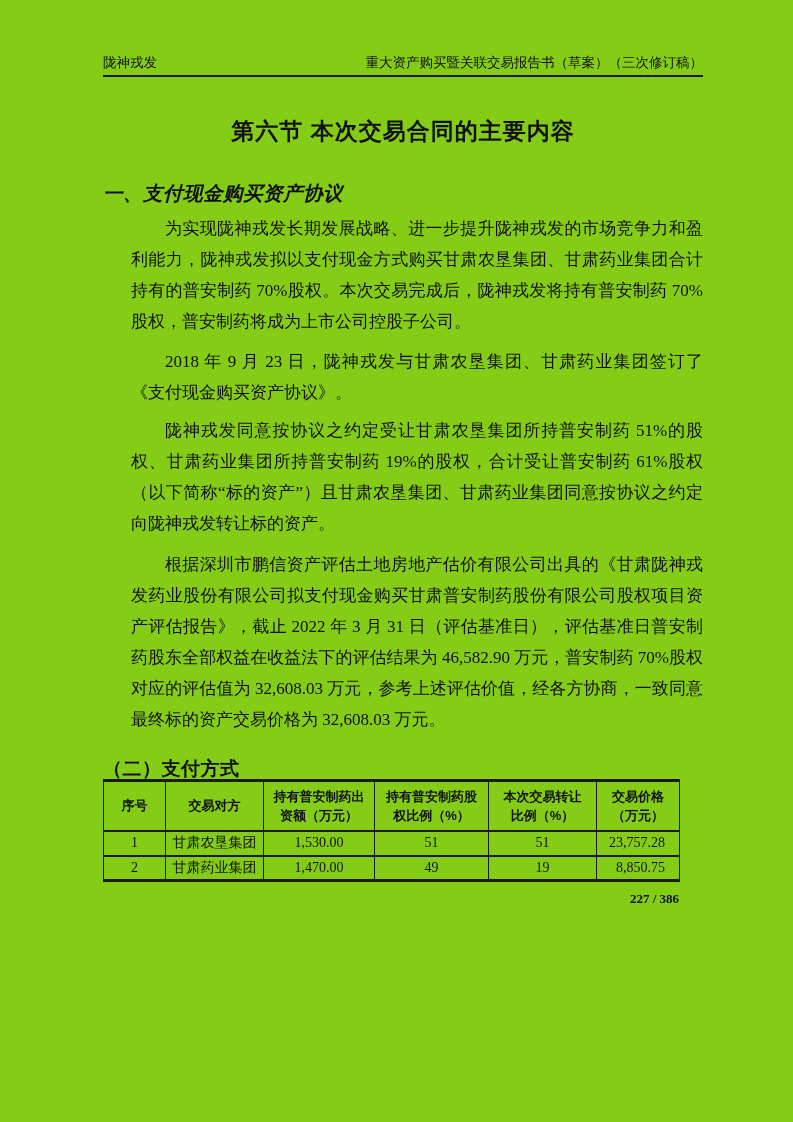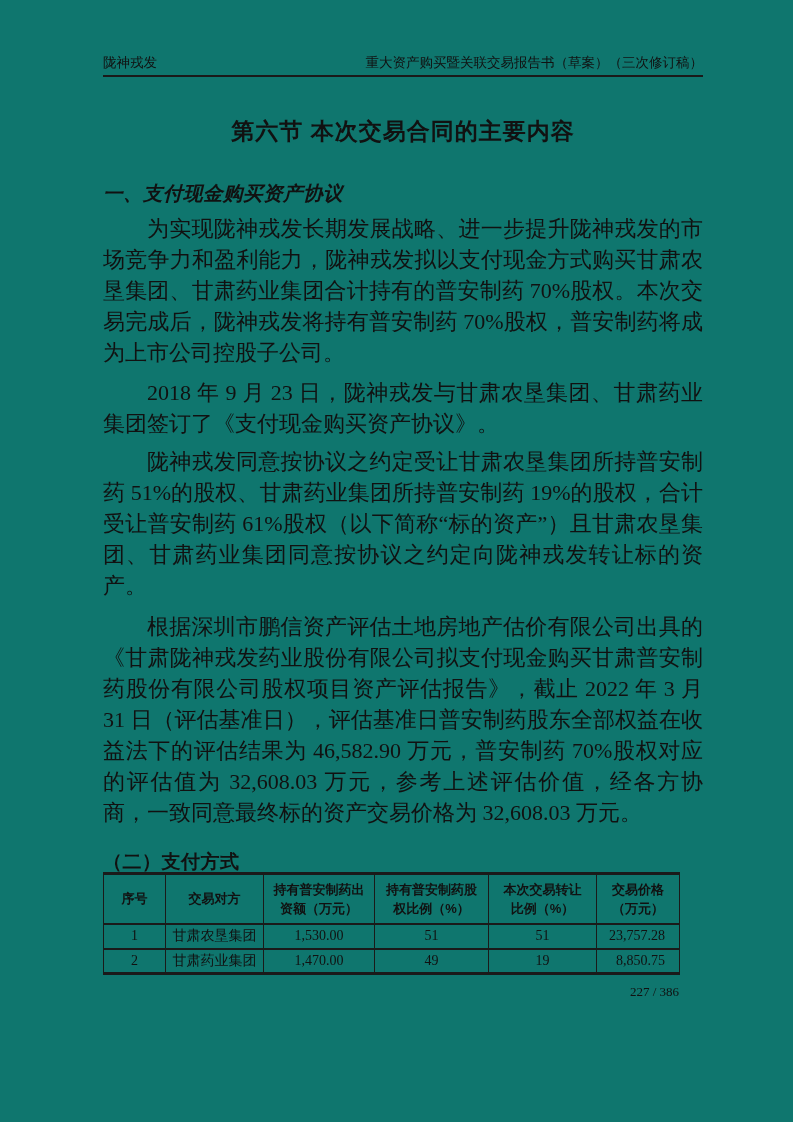--- a/index.html
+++ b/index.html
@@ -1,21 +1,21 @@
 <!DOCTYPE html>
 <html><head>
 <meta charset="utf-8">
 <style>
   * { margin: 0; padding: 0; box-sizing: border-box; }
   html, body { background: #ffffff; }
   .page {
     position: relative;
     width: 793px;
     height: 1122px;
-    background: #0f766e;
+    background: #84cc16;
     overflow: hidden;
     font-family: "Liberation Serif", "DejaVu Serif", serif;
     color: #111111;
   }
   .content {
     position: absolute;
     left: 103px;
     top: 0;
     width: 600px;
   }
@@ -50,25 +50,26 @@
   .h2 {
     font-family: "Liberation Sans", "DejaVu Sans", sans-serif;
     font-weight: bold;
     font-size: 19px;
     line-height: 20px;
     letter-spacing: 0.5px;
   }
   .h2-first { margin-top: 39px; }
   .h2-second { margin-top: 24px; }
   .para {
-    font-size: 22px;
+    font-size: 17px;
     line-height: 31px;
     text-align: justify;
     text-justify: inter-character;
     text-indent: 2em;
+    margin-left: 28px;
   }
   .p1 { margin-top: 9px; }
   .p2 { margin-top: 9px; }
   .p3 { margin-top: 7px; }
   .p4 { margin-top: 10px; }
   .p5 { margin-top: 21px; }
   table.deal-table {
     margin-top: 0px;
     width: 576px;
     table-layout: fixed;
@@ -103,21 +104,21 @@
   }
   table.deal-table td.num-right {
     text-align: right;
     padding-right: 14px;
     margin-top: 44px;
   }
   .page-footer {
     margin-top: 9px;
     width: 576px;
     text-align: right;
-    font-weight: normal;
+    font-weight: bold;
     font-size: 13px;
     line-height: 15px;
   }
 </style>
 </head>
 <body>
 
 <div class="page">
   <div class="content">
 

